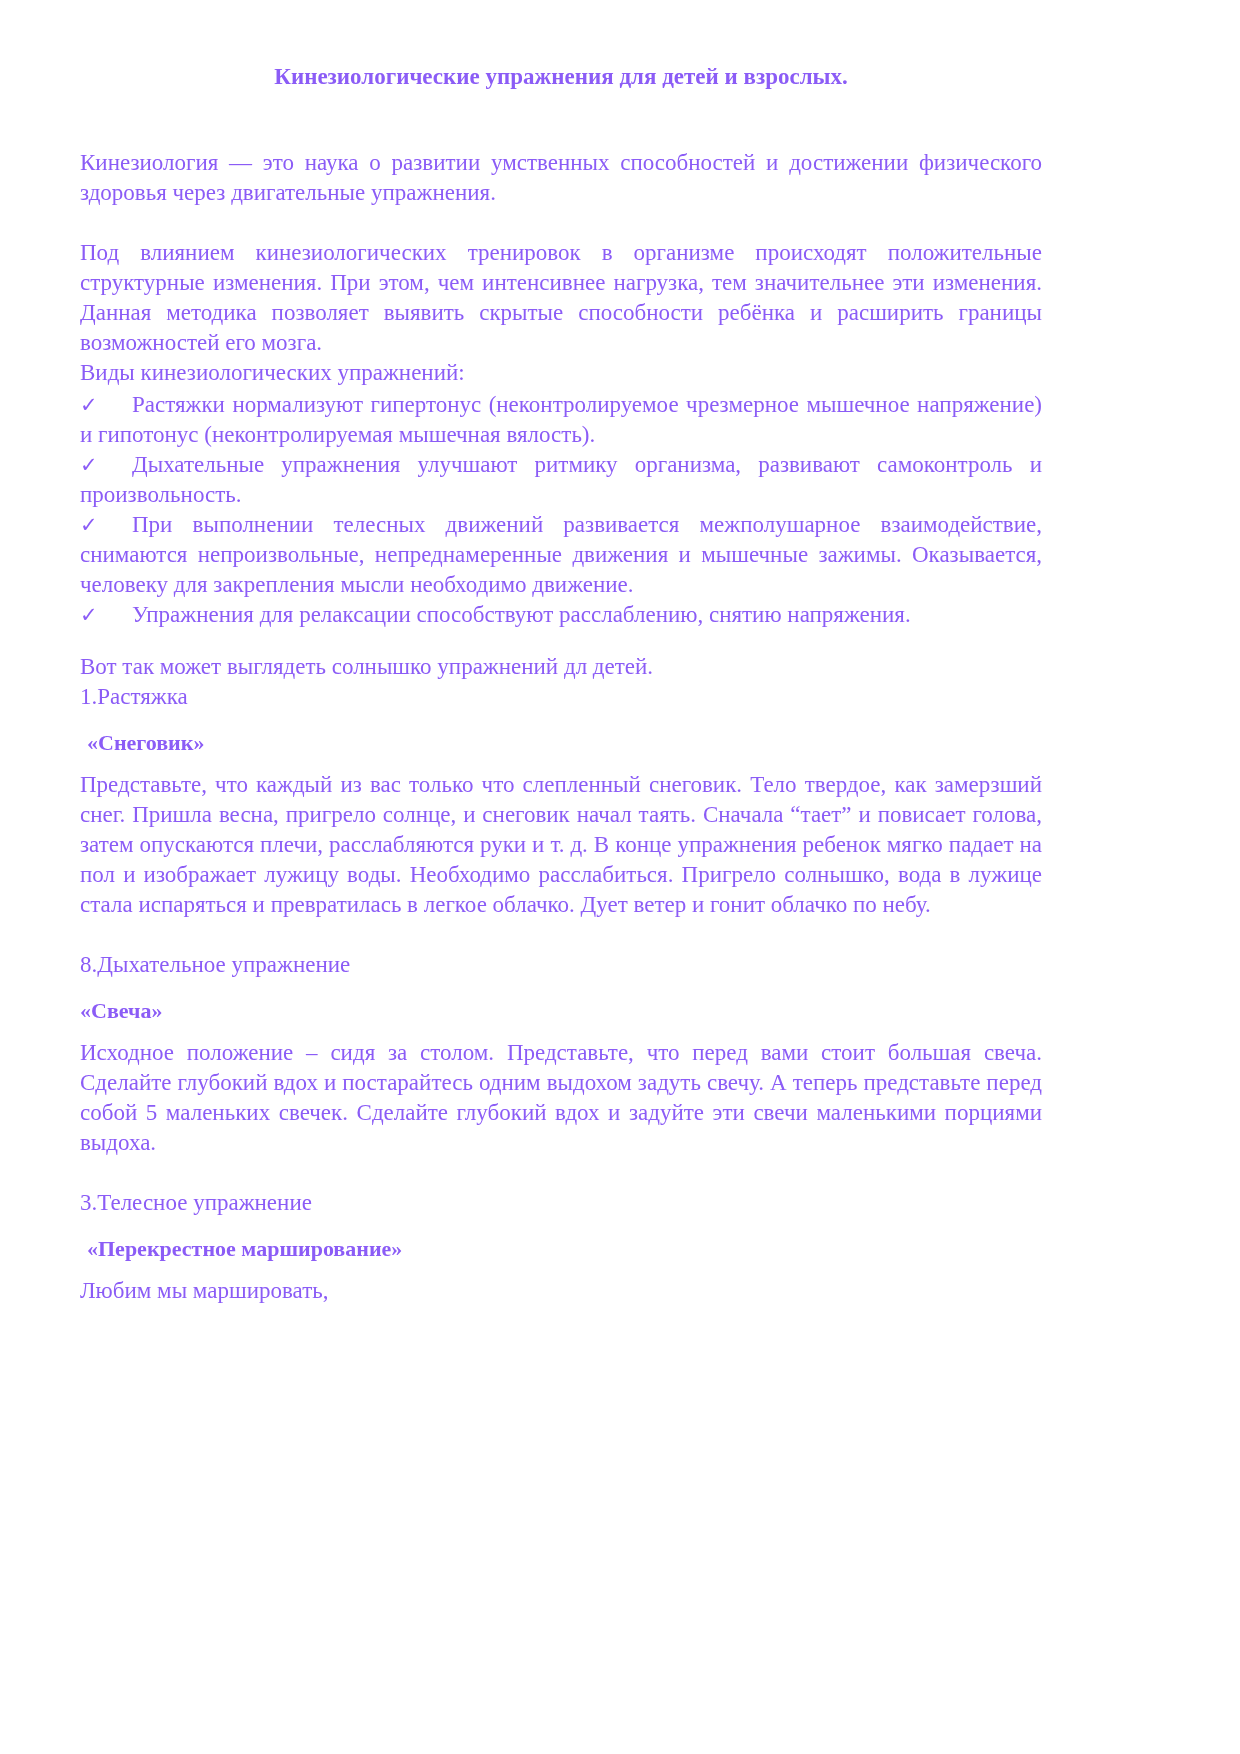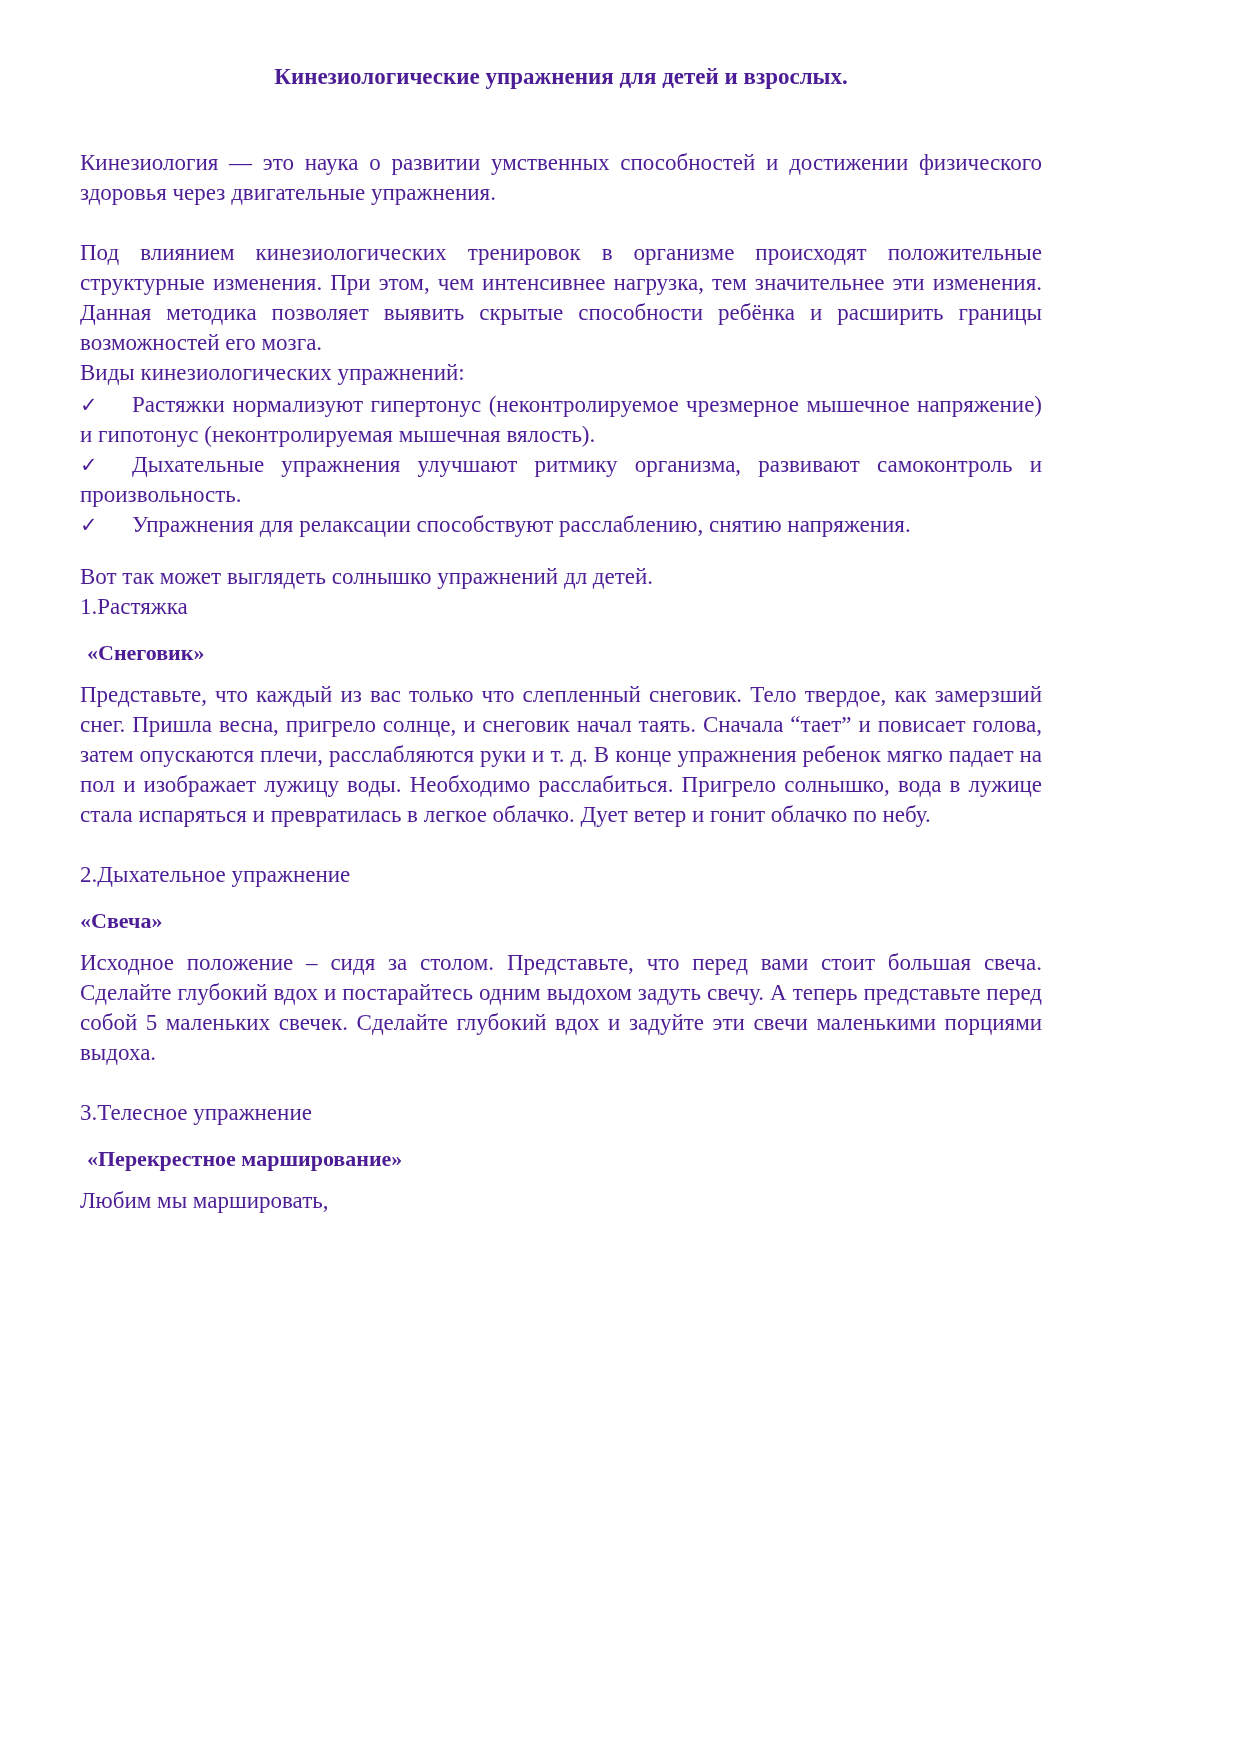--- a/index.html
+++ b/index.html
@@ -8,21 +8,21 @@
     padding: 0;
     background: #ffffff;
   }
   .page {
     width: 1240px;
     min-height: 1754px;
     padding: 62px 198px 80px 80px;
     font-family: "Liberation Serif", "DejaVu Serif", serif;
     font-size: 23px;
     line-height: 30px;
-    color: #4c1d95;
+    color: #8b5cf6;
     background: #ffffff;
   }
   .title {
     font-size: 23px;
     font-weight: bold;
     text-align: center;
     margin: 0 0 56px 0;
   }
   .para {
     text-align: justify;
@@ -62,31 +62,34 @@
   </div>
 
   <div class="bullet-list">
     <p class="bullet-item">
       <span class="check">✓</span><span>Растяжки нормализуют гипертонус (неконтролируемое чрезмерное мышечное напряжение) и гипотонус (неконтролируемая мышечная вялость).</span>
     </p>
     <p class="bullet-item">
       <span class="check">✓</span><span>Дыхательные упражнения улучшают ритмику организма, развивают самоконтроль и произвольность.</span>
     </p>
     <p class="bullet-item">
+      <span class="check">✓</span><span>При выполнении телесных движений развивается межполушарное взаимодействие, снимаются непроизвольные, непреднамеренные движения и мышечные зажимы. Оказывается, человеку для закрепления мысли необходимо движение.</span>
+    </p>
+    <p class="bullet-item">
       <span class="check">✓</span><span>Упражнения для релаксации способствуют расслаблению, снятию напряжения.</span>
     </p>
   </div>
 
   <p class="para tight gap-top">Вот так может выглядеть солнышко упражнений дл детей.</p>
   <p class="para tight">1.Растяжка</p>
 
   <h2 class="sub-heading indent">«Снеговик»</h2>
   <p class="para">Представьте, что каждый из вас только что слепленный снеговик. Тело твердое, как замерзший снег. Пришла весна, пригрело солнце, и снеговик начал таять. Сначала “тает” и повисает голова, затем опускаются плечи, расслабляются руки и т. д. В конце упражнения ребенок мягко падает на пол и изображает лужицу воды. Необходимо расслабиться. Пригрело солнышко, вода в лужице стала испаряться и превратилась в легкое облачко. Дует ветер и гонит облачко по небу.</p>
 
-  <p class="para tight section-label">2.Дыхательное упражнение</p>
+  <p class="para tight section-label">8.Дыхательное упражнение</p>
   <h2 class="sub-heading">«Свеча»</h2>
   <p class="para">Исходное положение – сидя за столом. Представьте, что перед вами стоит большая свеча. Сделайте глубокий вдох и постарайтесь одним выдохом задуть свечу. А теперь представьте перед собой 5 маленьких свечек. Сделайте глубокий вдох и задуйте эти свечи маленькими порциями выдоха.</p>
 
   <p class="para tight section-label">3.Телесное упражнение</p>
   <h2 class="sub-heading indent">«Перекрестное марширование»</h2>
   <p class="verse-line">Любим мы маршировать,</p>
 
 </div>
 
 </body></html>

